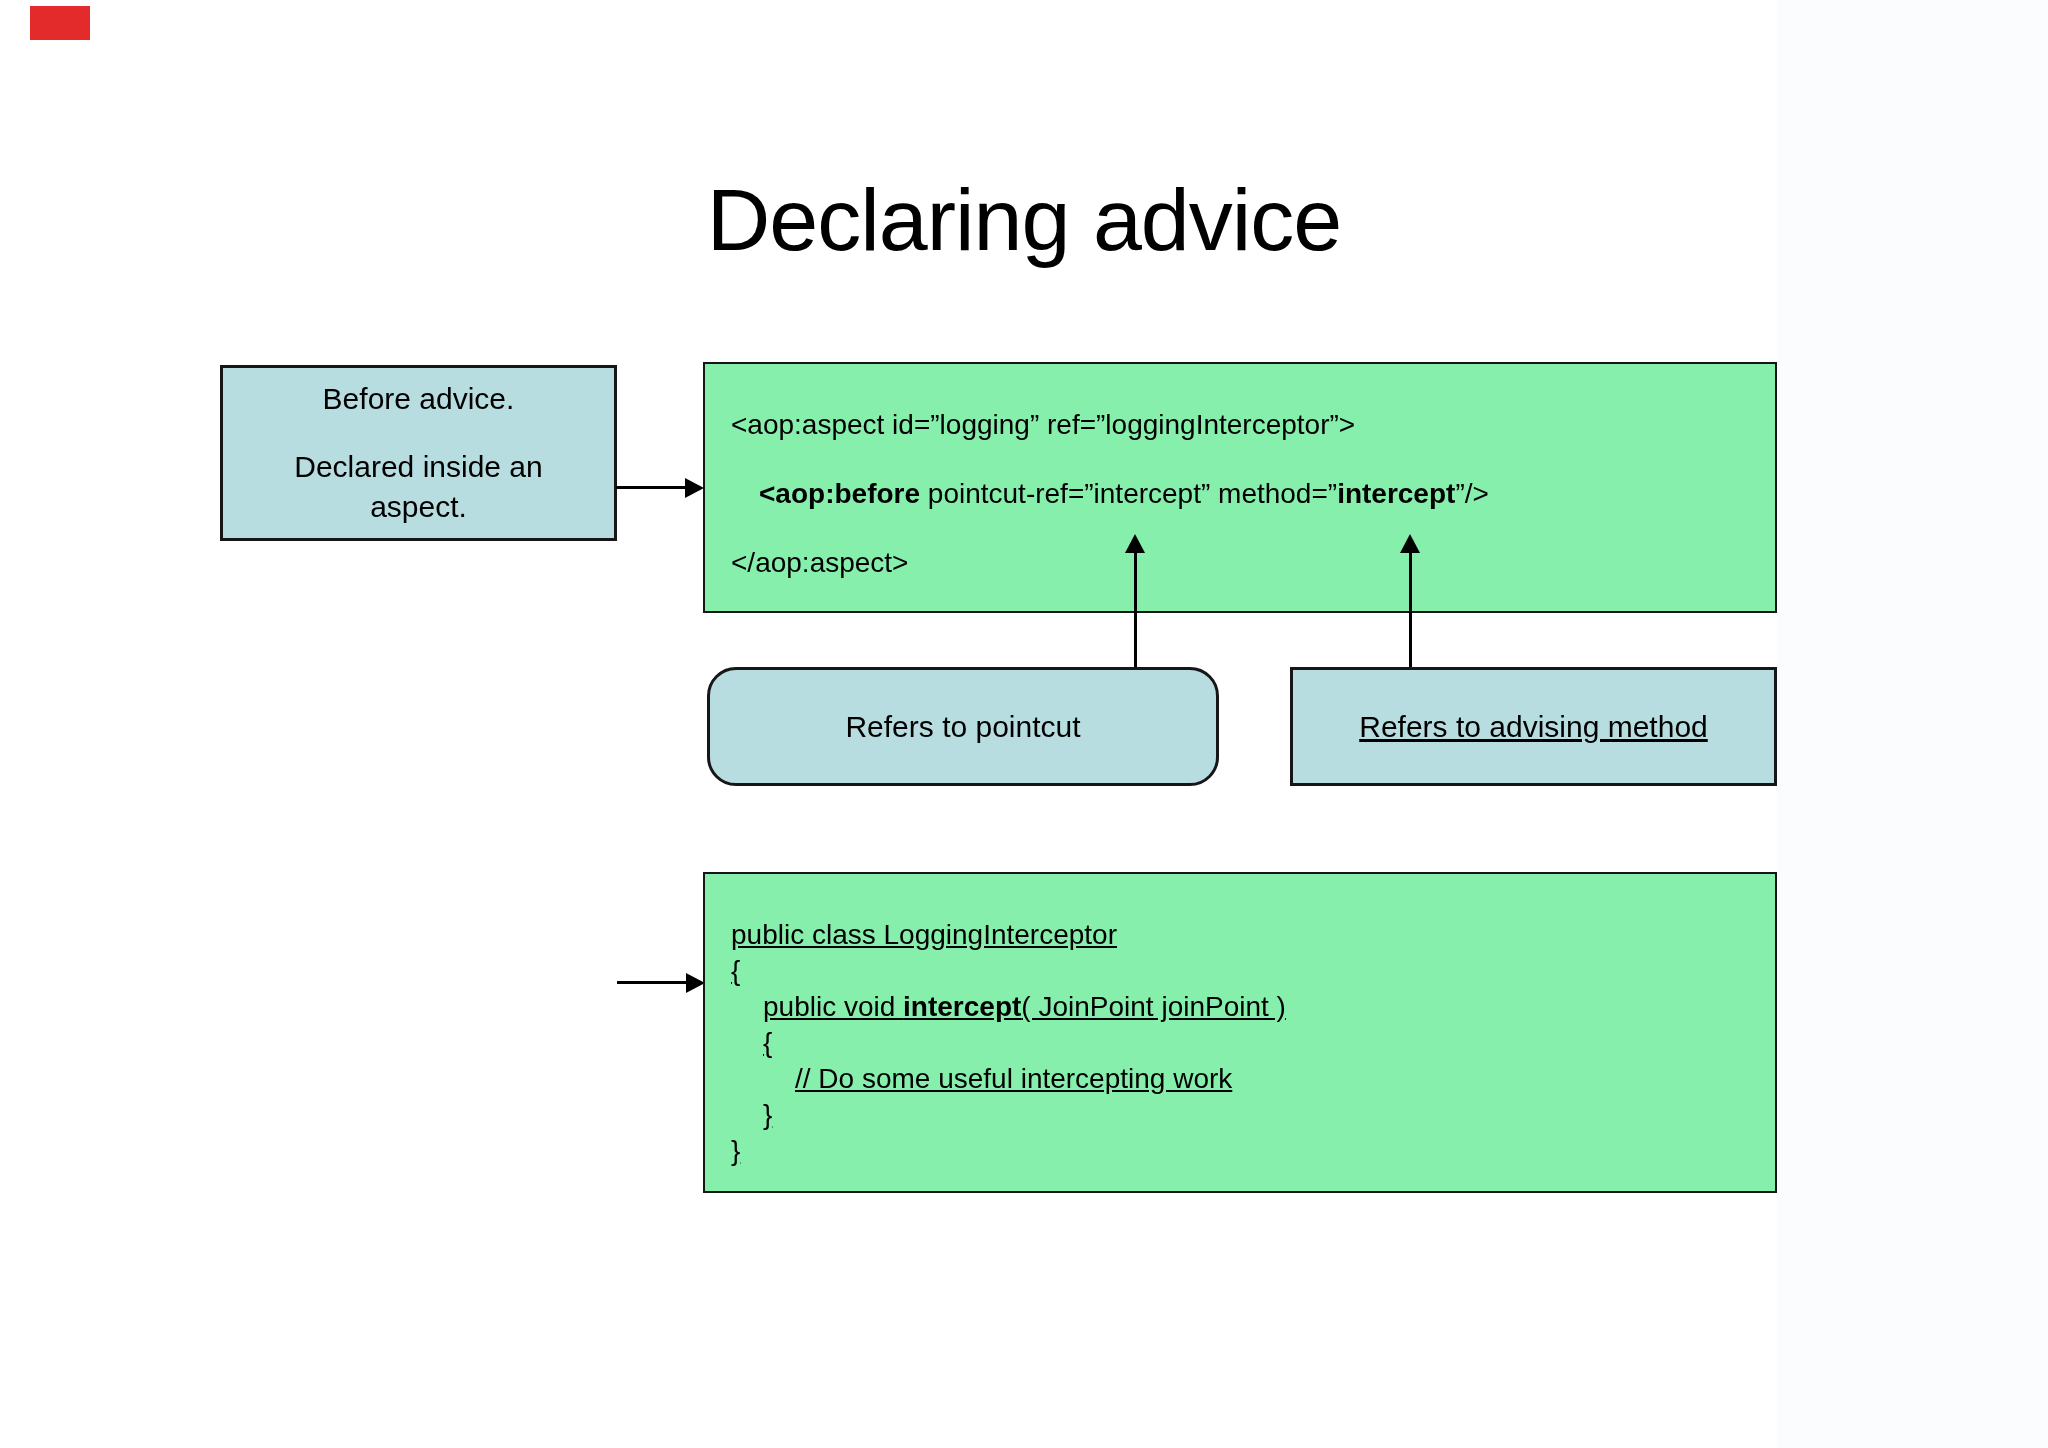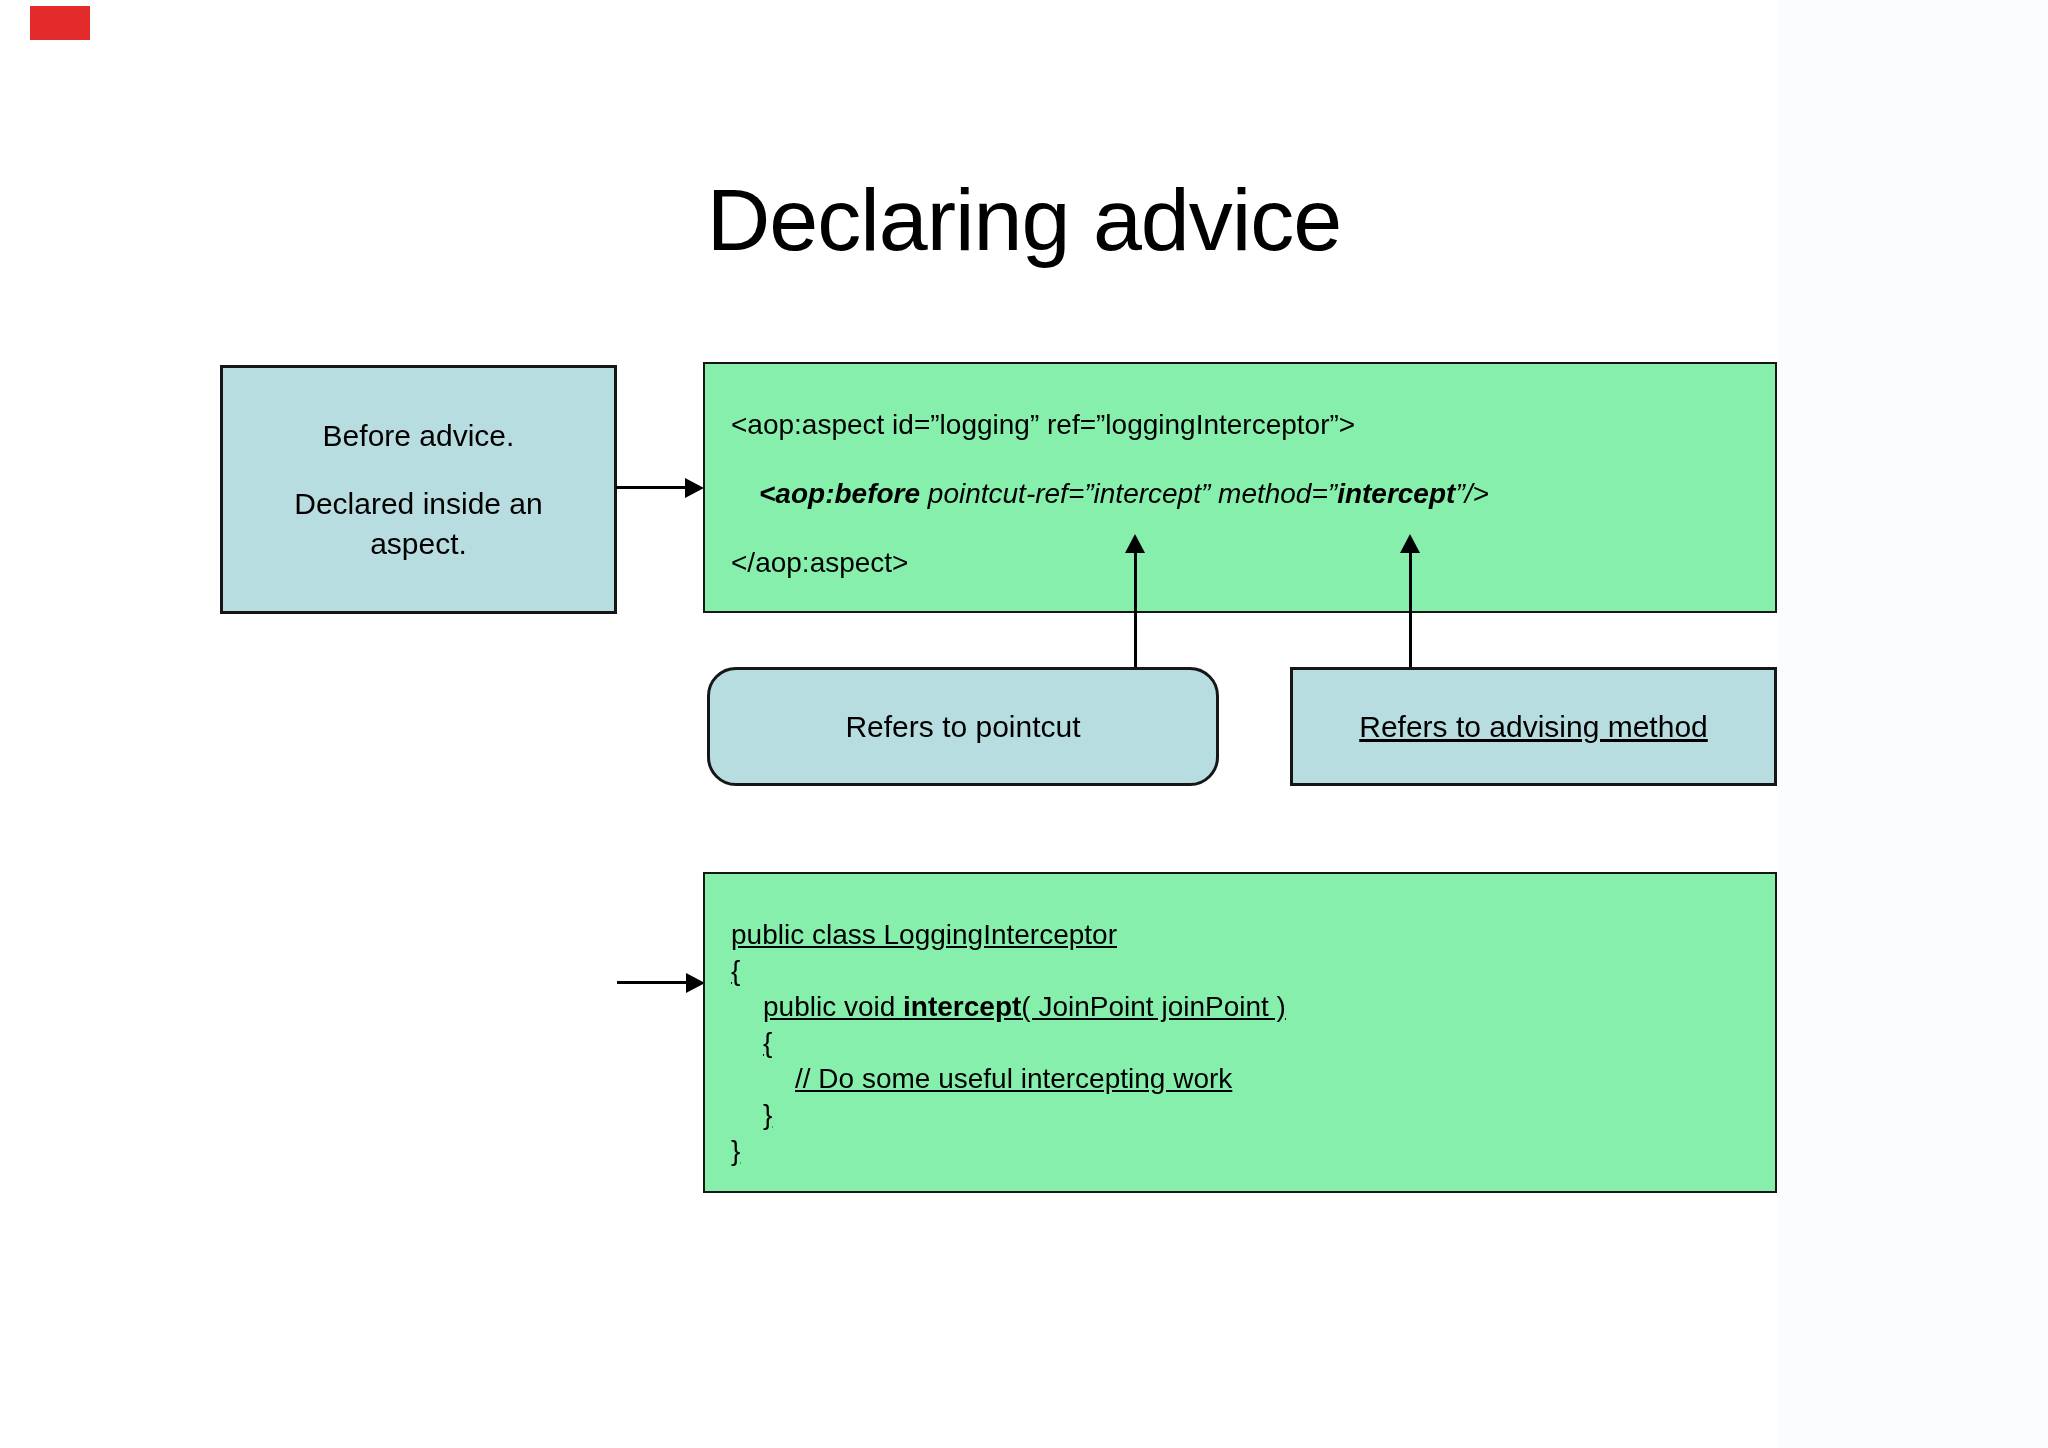--- a/index.html
+++ b/index.html
@@ -28,21 +28,21 @@
   .tealbox{
     position:absolute;
     background:#b8dde1;
     border:3px solid #161616;
     box-sizing:border-box;
     display:flex;flex-direction:column;justify-content:center;align-items:center;
     text-align:center;
     font-size:30px;line-height:40px;
   }
   .tealbox .inner{margin:0 auto;}
-  .box-before{left:220px;top:365px;width:397px;height:249px;gap:28px;}
+  .box-before{left:220px;top:365px;width:397px;height:176px;gap:28px;}
   .box-before .inner{width:345px;}
   .box-advice{left:222px;top:873px;width:396px;height:195px;}
   .box-advice .inner{width:312px;}
   .callout-pointcut{left:707px;top:667px;width:512px;height:119px;border-radius:29px;}
   .callout-method{left:1290px;top:667px;width:487px;height:119px;text-decoration:underline;}
   .codebox{
     position:absolute;
     background:#86efac;
     border:2px solid #161616;
     box-sizing:border-box;
@@ -91,21 +91,21 @@
   <div class="tealbox box-before">
     <div class="inner">Before advice.</div>
     <div class="inner">Declared inside an aspect.</div>
   </div>
 
   <div class="hline arrow-a-line"></div>
   <div class="head-right arrow-a-head"></div>
 
   <div class="codebox codebox-xml">
       <div class="code-line" style="padding-left: 0px;"><span>&lt;aop:aspect id=”logging” ref=”loggingInterceptor”&gt;</span></div>
-      <div class="code-line" style="padding-left: 28px; font-style: italic;"><span class="b">&lt;aop:before</span><span> pointcut-ref=”intercept” method=”</span><span class="b">intercept</span><span>”/&gt;</span></div>
+      <div class="code-line" style="padding-left: 28px;"><span class="b">&lt;aop:before</span><span> pointcut-ref=”intercept” method=”</span><span class="b">intercept</span><span>”/&gt;</span></div>
       <div class="code-line" style="padding-left: 0px;"><span>&lt;/aop:aspect&gt;</span></div>
     </div>
 
   <div class="vline arrow-p-line"></div>
   <div class="head-up arrow-p-head"></div>
   <div class="vline arrow-m-line"></div>
   <div class="head-up arrow-m-head"></div>
 
   <div class="tealbox callout-pointcut">
     <div>Refers to pointcut</div>

